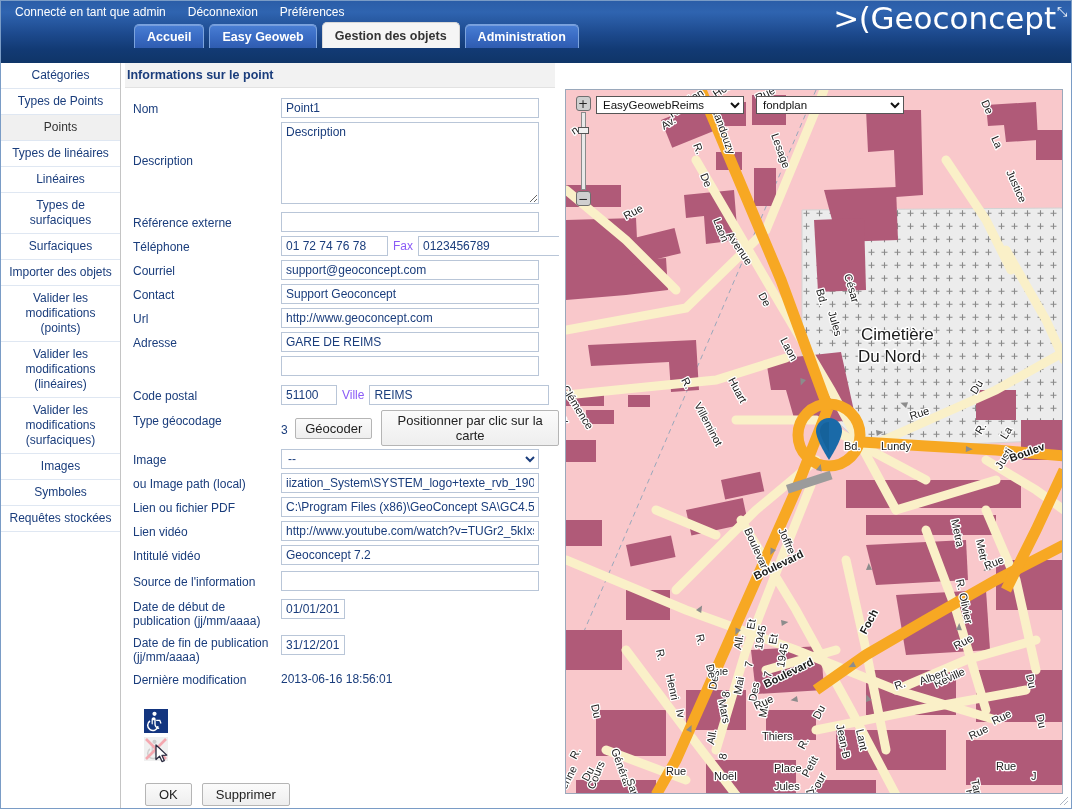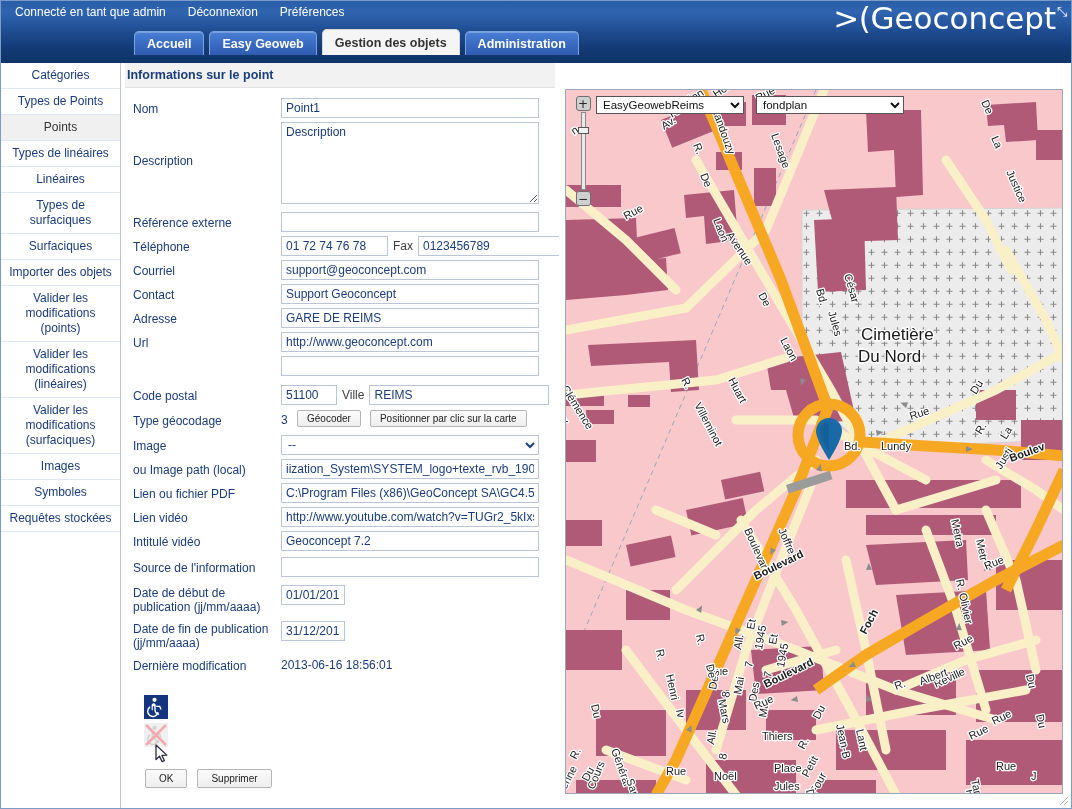--- a/index.html
+++ b/index.html
@@ -49,21 +49,21 @@
     font-family: "DejaVu Sans", sans-serif;
     letter-spacing: 0px;
   }
   .logo .tm {
     font-size: 13px; align-self: flex-start; margin-top: 2px;
     margin-left: 1px; line-height: 1;
   }
 
   
   .tabs {
-    position: absolute; left: 133px; bottom: 8px;
+    position: absolute; left: 133px; bottom: 15px;
     display: flex; align-items: flex-end; gap: 5px;
     height: 26px;
   }
   .tab {
     height: 24px;
     padding: 0 12px;
     display: flex; align-items: center;
     font-size: 12.5px; font-weight: bold;
     color: #ffffff;
     background: linear-gradient(to bottom, #4a7fd4 0%, #3a6cc4 50%, #2f5cb0 100%);
@@ -170,29 +170,29 @@
     font-size: 12px; color: #1a3d7c;
     border: 1px solid #b9c6d8;
     background: #ffffff;
     height: 20px;
     padding: 0 2px;
     outline: none;
   }
   .w-main { width: 258px; }
   .btn {
     font-family: "Liberation Sans", sans-serif;
-    font-size: 10px; color: #222;
+    font-size: 13px; color: #222;
     background: linear-gradient(to bottom,#fbfbfb,#eeeeee);
     border: 1px solid #b5b5b5;
     border-radius: 2px;
     padding: 2px 9px;
     cursor: pointer;
   }
 
-  .small-text { font-size: 12px; color: #404040; }
+  .small-text { font-size: 12px; color: #8b5cf6; }
   .static-val { font-size: 12px; color: #1a3d7c; padding-top: 3px; }
 
   .icon-btn {
     width: 24px; height: 24px;
     display: block;
     cursor: pointer;
     margin-bottom: 4px;
   }
   .actions { margin-top: 22px; display: flex; gap: 10px; padding-left: 12px; }
   .actions .btn { padding: 3px 13px; }
@@ -351,30 +351,30 @@
         </div>
 
         <div class="row">
           <div class="lbl">Contact</div>
           <div class="fields">
             <input type="text" class="w-main" value="Support Geoconcept" style="">
           </div>
         </div>
 
         <div class="row">
+          <div class="lbl">Url</div>
+          <div class="fields">
+            <input type="text" class="w-main" value="http://www.geoconcept.com" style="">
+          </div>
+        </div>
+
+        <div class="row">
           <div class="lbl">Adresse</div>
           <div class="fields">
             <input type="text" class="w-main" value="GARE DE REIMS" style="">
-          </div>
-        </div>
-
-        <div class="row">
-          <div class="lbl">Url</div>
-          <div class="fields">
-            <input type="text" class="w-main" value="http://www.geoconcept.com" style="">
           </div>
         </div>
 
         <div class="row">
           <div class="lbl"></div>
           <div class="fields">
             <input type="text" class="w-main" value="" style="">
           </div>
         </div>
 

